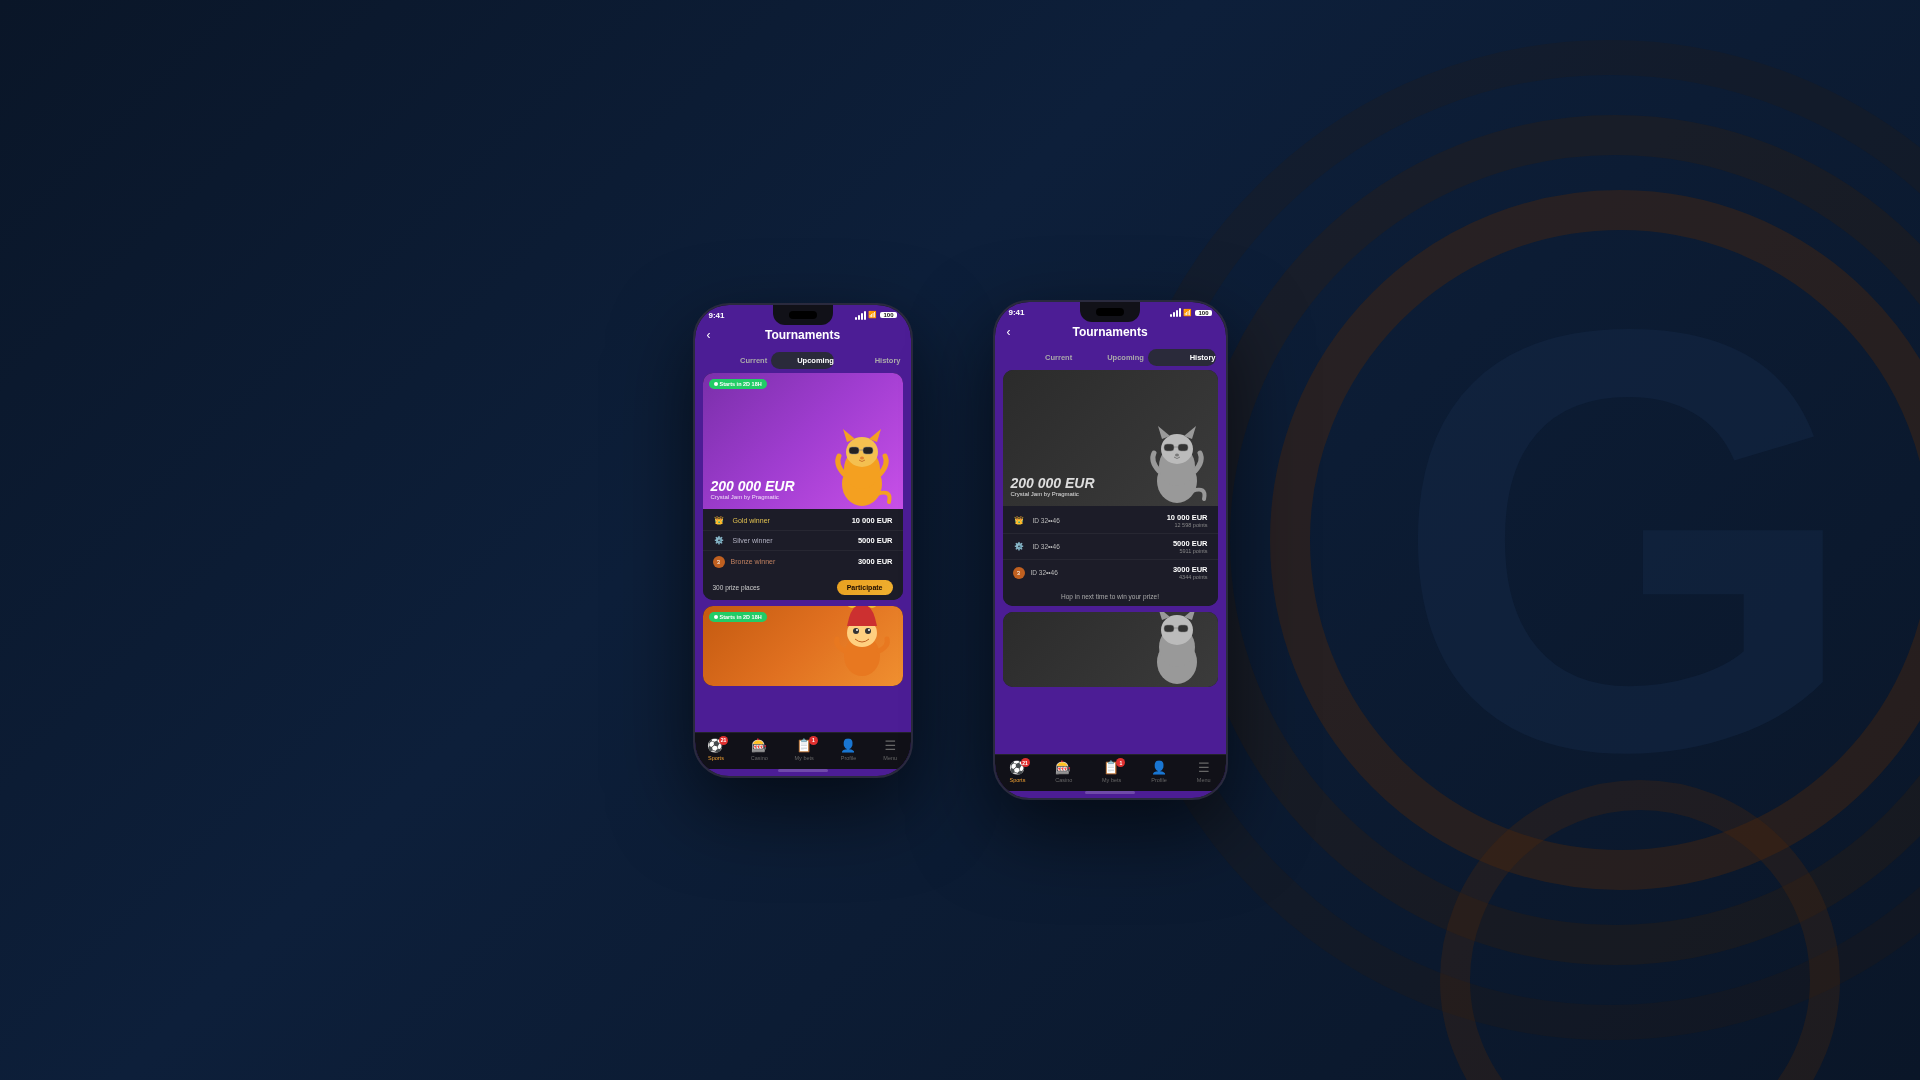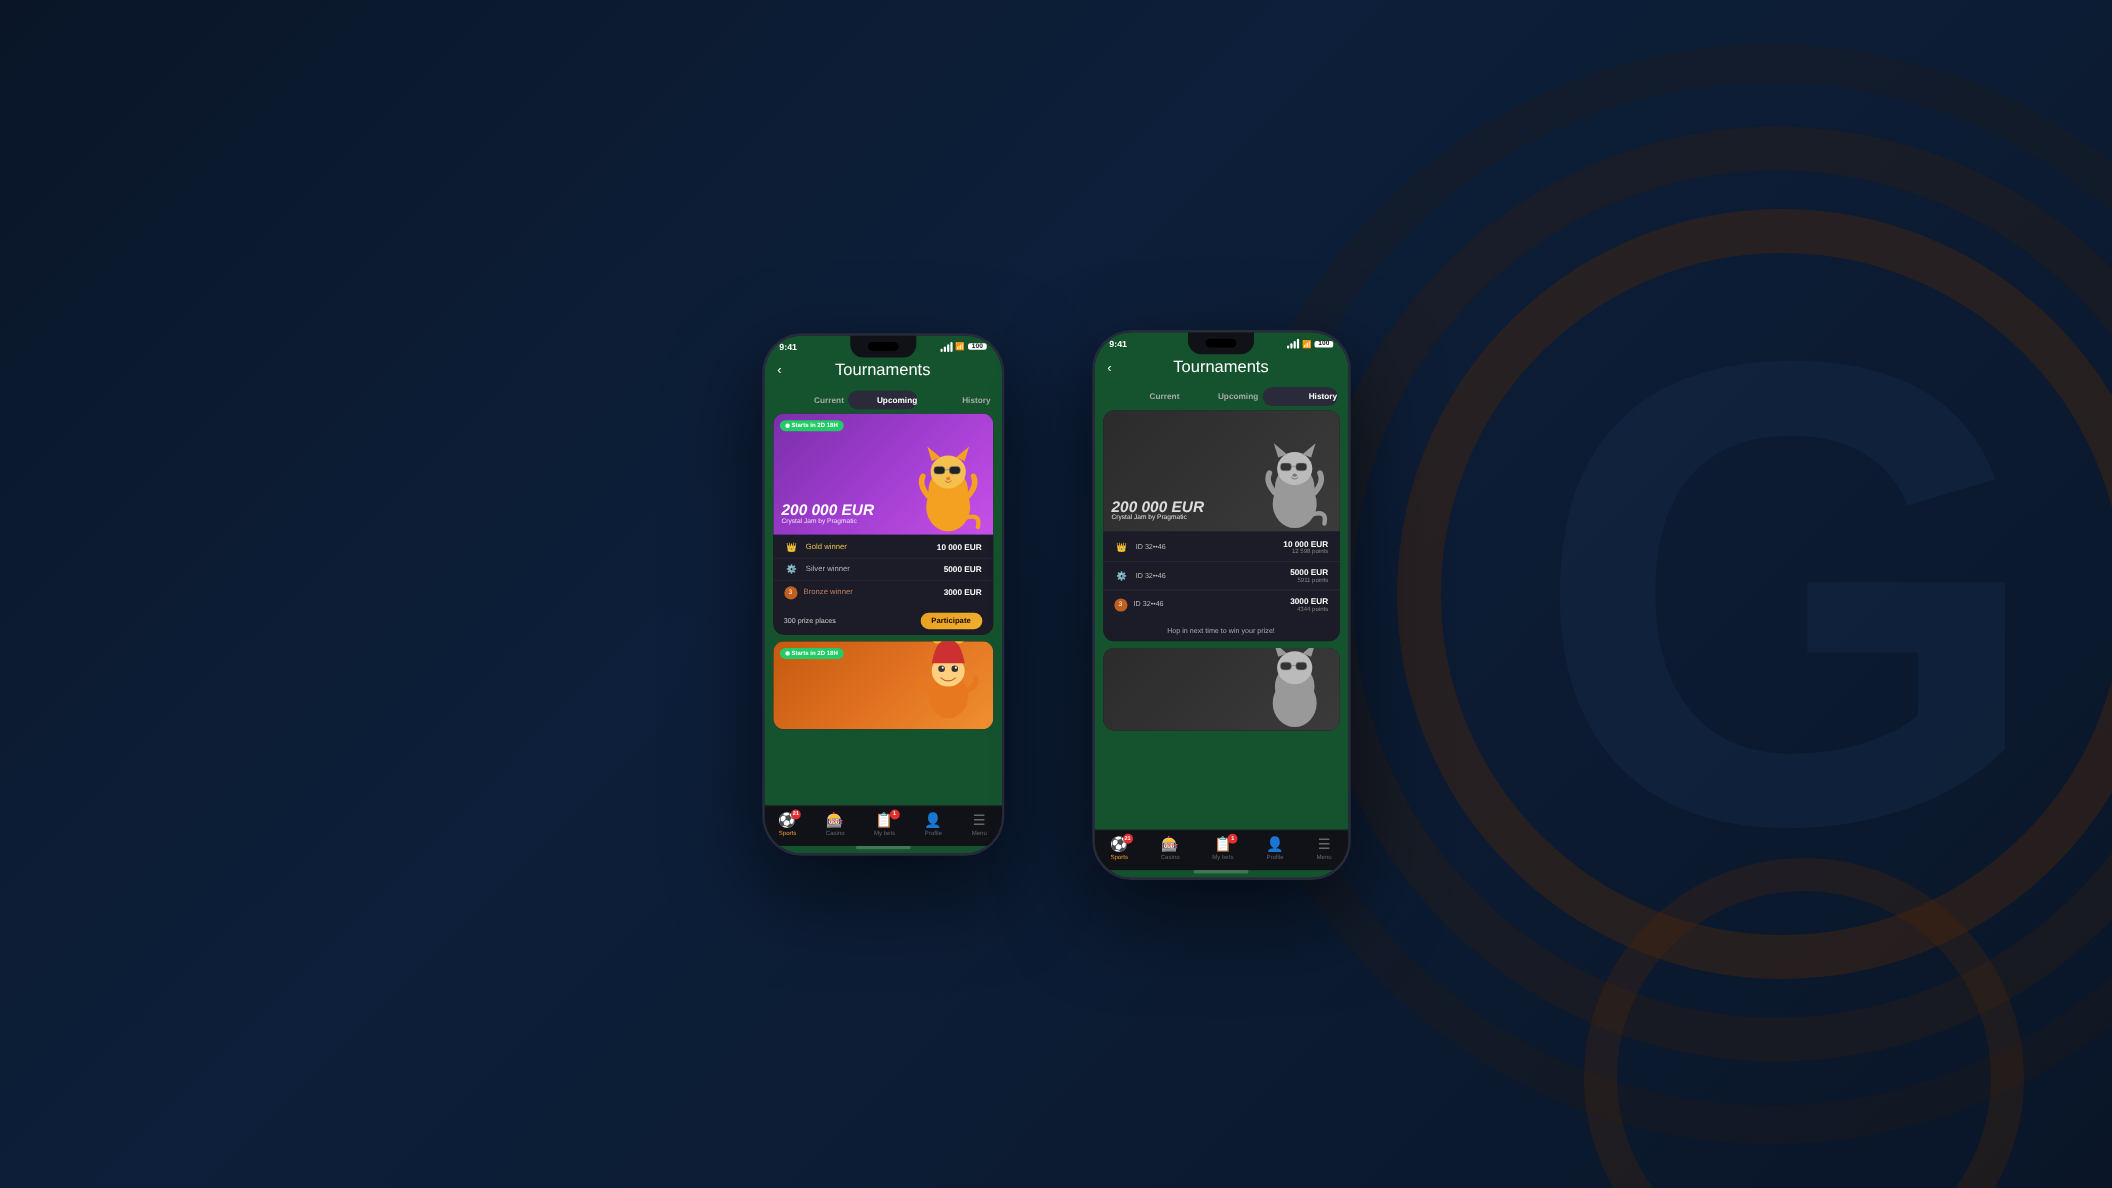--- a/index.html
+++ b/index.html
@@ -91,21 +91,21 @@
       border-radius: 36px;
       border: 2px solid #2a2a3e;
       position: relative;
       overflow: hidden;
       box-shadow: 0 30px 80px rgba(0,0,0,0.6), inset 0 0 0 1px rgba(255,255,255,0.05);
     }
 
     .phone-inner {
       width: 100%;
       height: 100%;
-      background: #14532d;
+      background: #4c1d95;
       border-radius: 34px;
       overflow: hidden;
       display: flex;
       flex-direction: column;
     }
 
     
     .status-bar {
       display: flex;
       justify-content: space-between;
@@ -146,22 +146,22 @@
     .phone-header {
       display: flex;
       align-items: center;
       justify-content: center;
       padding: 6px 14px;
       position: relative;
       flex-shrink: 0;
     }
     .phone-header-title {
       color: #fff;
-      font-size: 15px;
-      font-weight: 400;
+      font-size: 12px;
+      font-weight: 700;
     }
     .back-btn {
       position: absolute;
       left: 12px;
       color: #fff;
       font-size: 12px;
       cursor: pointer;
     }
 
     
@@ -198,21 +198,21 @@
 
     
     .tournament-card {
       border-radius: 10px;
       overflow: hidden;
       background: #1a1a2a;
       flex-shrink: 0;
     }
 
     .card-banner {
-      height: 110px;
+      height: 136px;
       position: relative;
       display: flex;
       align-items: flex-end;
       padding: 8px;
       overflow: hidden;
     }
     .card-banner-upcoming {
       background: linear-gradient(135deg, #7a2faa 0%, #a03dd0 50%, #c850e8 100%);
     }
     .card-banner-history {

